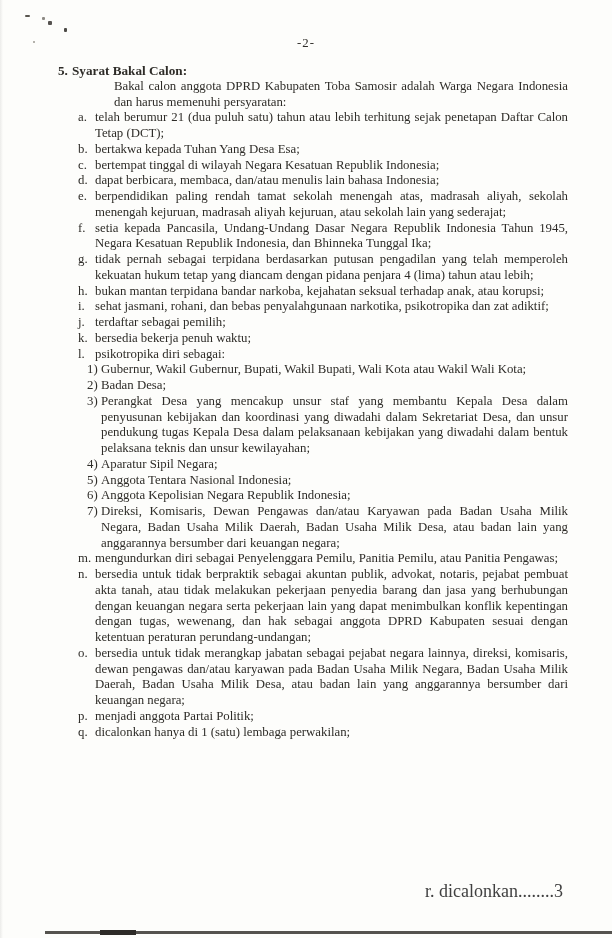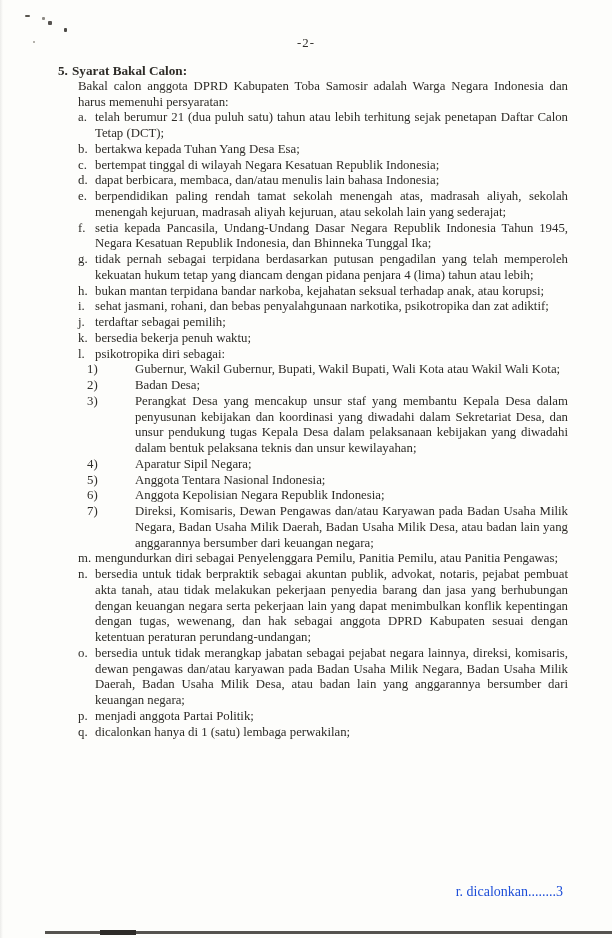--- a/index.html
+++ b/index.html
@@ -48,20 +48,21 @@
     text-align: left;
   }
   .section-heading .sec-num {
     flex: 0 0 14px;
   }
   .body-block {
     margin-left: 20px; 
   }
   .intro {
     text-align: justify;
+    margin-left: 36px;
   }
   .req-item {
     display: flex;
     align-items: flex-start;
   }
   .req-item .marker {
     flex: 0 0 17px;
     text-align: left;
   }
   .req-item .text {
@@ -75,28 +76,27 @@
     display: flex;
     align-items: flex-start;
   }
   .sub-item .marker {
     flex: 0 0 14px;
     text-align: left;
   }
   .sub-item .text {
     flex: 1 1 auto;
     text-align: justify;
-    margin-left: 34px;
   }
   .footer-note {
     position: absolute;
     top: 884px;
     right: 49px;
-    font-size: 14px;
-    color: #1d4ed8;
+    font-size: 18px;
+    color: #404040;
   }
   
   .scan-line {
     position: absolute;
     top: 931px;
     left: 45px;
     right: 0;
     height: 3px;
     background: #55534f;
   }

